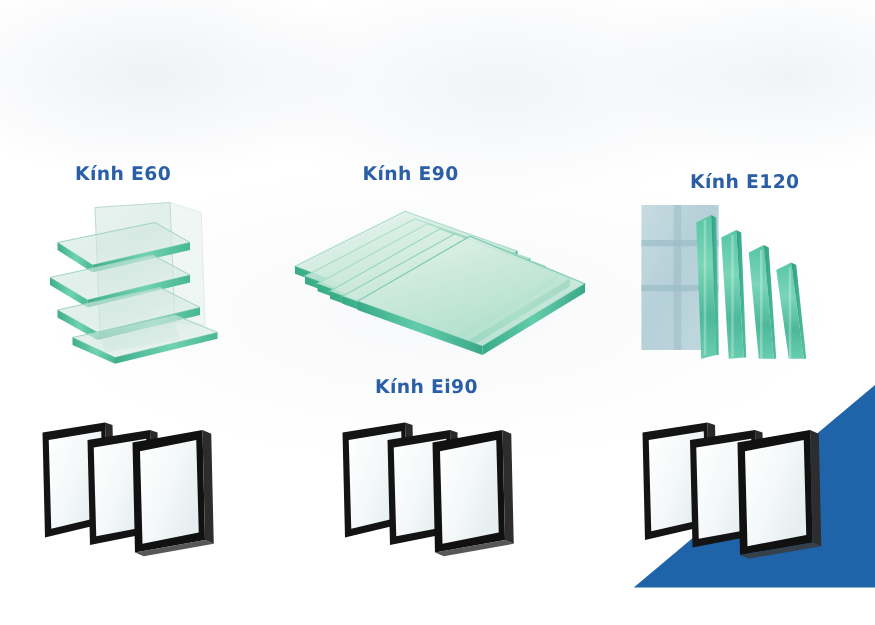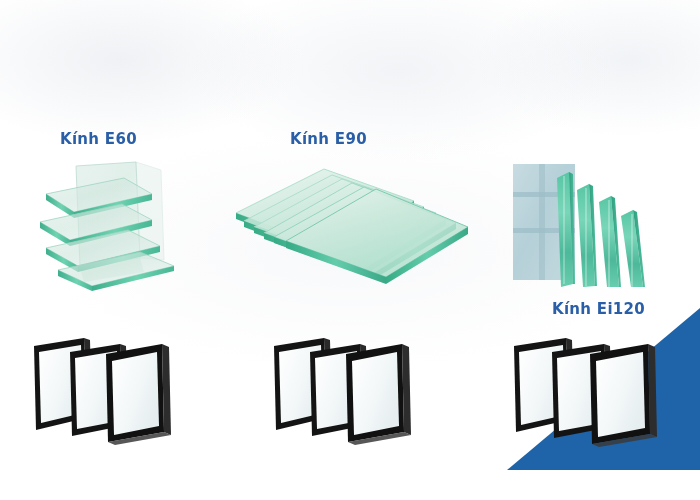--- a/index.html
+++ b/index.html
@@ -162,20 +162,21 @@
         <polygon points="146,110 228,60 228,66 146,116" fill="url(#gE90edge)"></polygon>
       </g>
       <g>
         <polygon points="58,78 148,26 240,64 158,114" fill="url(#gE90face)" stroke="#7fcbb1" stroke-width="1"></polygon>
         <polygon points="58,78 158,114 158,121 58,85" fill="url(#gE90edge)"></polygon>
         <polygon points="158,114 240,64 240,71 158,121" fill="url(#gE90edge)"></polygon>
       </g>
     </svg>
   </div>
 
+  <div class="label top" style="left:552px; top:136px;">Kính E120</div>
 
   <div class="figure" style="left:513px; top:162px;">
     <svg width="150" height="125" viewBox="0 0 150 125" xmlns="http://www.w3.org/2000/svg">
       <defs>
         <linearGradient id="gE120back" x1="0" y1="0" x2="1" y2="1">
           <stop offset="0%" stop-color="#cfe0e6"></stop>
           <stop offset="45%" stop-color="#b9d2db"></stop>
           <stop offset="100%" stop-color="#c9dde3"></stop>
         </linearGradient>
         <linearGradient id="gE120glass" x1="0" y1="0" x2="0" y2="1">
@@ -256,20 +257,21 @@
 
       <g>
         <polygon points="80,22 136,12 138,100 82,110" fill="#111111"></polygon>
         <polygon points="86,29 131,20 133,94 88,103" fill="url(#gEiGlassA)"></polygon>
         <polygon points="136,12 143,15 145,103 138,100" fill="#2d2d2d"></polygon>
         <polygon points="82,110 138,100 145,103 89,113" fill="#3a3a3a" opacity="0.85"></polygon>
       </g>
     </svg>
   </div>
 
+  <div class="label bot" style="left:300px; top:300px;">Kính Ei90</div>
 
   <div class="figure" style="left:266px; top:332px;">
     <svg width="190" height="115" viewBox="0 0 190 115" xmlns="http://www.w3.org/2000/svg">
       <g>
         <polygon points="8,14 58,6 60,86 10,98" fill="#141414"></polygon>
         <polygon points="13,20 55,13 57,81 15,91" fill="url(#gEiGlassA)"></polygon>
         <polygon points="58,6 64,8 66,88 60,86" fill="#2a2a2a"></polygon>
       </g>
       <g>
         <polygon points="44,20 94,12 96,94 46,104" fill="#141414"></polygon>
@@ -278,21 +280,20 @@
       </g>
       <g>
         <polygon points="80,22 136,12 138,100 82,110" fill="#111111"></polygon>
         <polygon points="86,29 131,20 133,94 88,103" fill="url(#gEiGlassA)"></polygon>
         <polygon points="136,12 143,15 145,103 138,100" fill="#2d2d2d"></polygon>
         <polygon points="82,110 138,100 145,103 89,113" fill="#3a3a3a" opacity="0.85"></polygon>
       </g>
     </svg>
   </div>
 
-  <div class="label bot" style="left:552px; top:300px;">Kính Ei120</div>
 
   <div class="figure" style="left:506px; top:332px;">
     <svg width="195" height="120" viewBox="0 0 195 120" xmlns="http://www.w3.org/2000/svg">
       <g>
         <polygon points="8,14 60,6 62,88 10,100" fill="#141414"></polygon>
         <polygon points="13,20 57,13 59,83 15,93" fill="url(#gEiGlassA)"></polygon>
         <polygon points="60,6 66,8 68,90 62,88" fill="#2a2a2a"></polygon>
       </g>
       <g>
         <polygon points="46,20 98,12 100,96 48,106" fill="#141414"></polygon>

